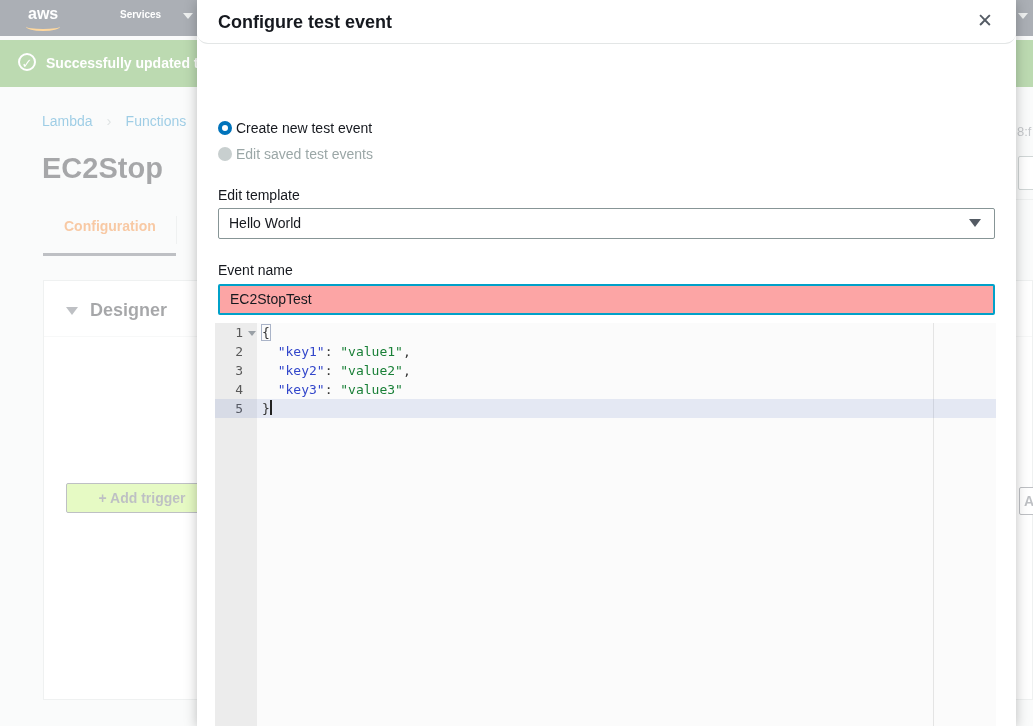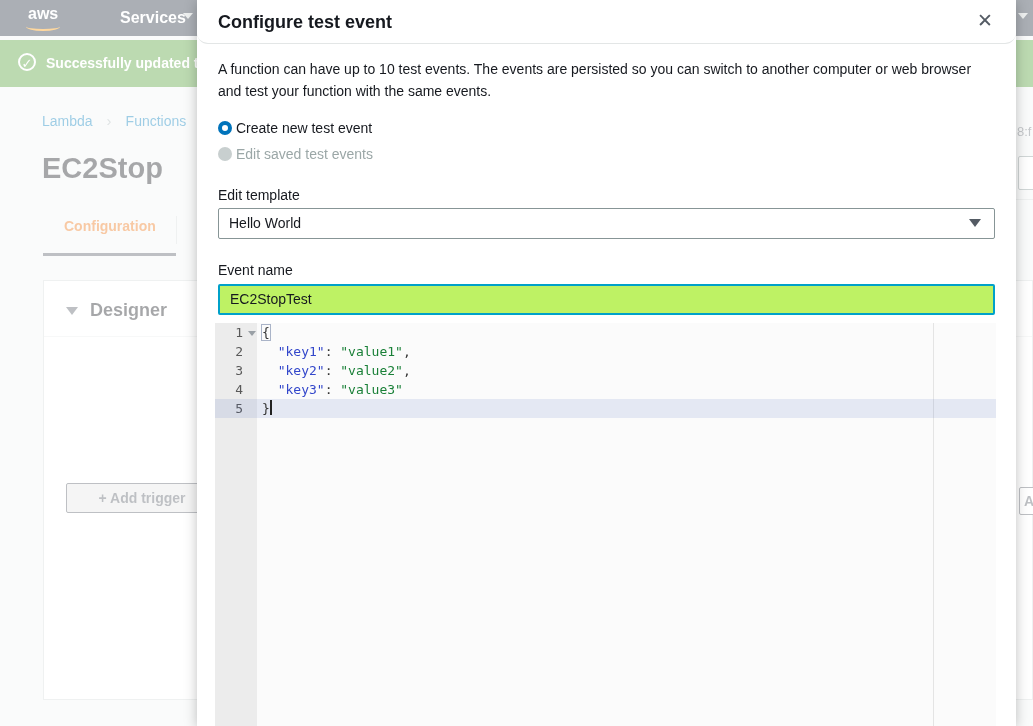--- a/index.html
+++ b/index.html
@@ -5,21 +5,21 @@
   * { margin:0; padding:0; box-sizing:border-box; }
   html,body { width:1033px; height:726px; overflow:hidden; }
   body { font-family:"Liberation Sans", sans-serif; color:#16191f; background:#f2f3f3; }
   #stage { position:relative; width:1033px; height:726px; overflow:hidden; background:#f2f3f3;padding-left:8px; }
 
   
   .backdrop { position:absolute; inset:0; }
   .topnav { position:absolute; left:0; top:0; width:1033px; height:36px; background:#232f3e; }
   .aws-logo { position:absolute; left:28px; top:6px; color:#fff; font-weight:bold; font-size:16px; line-height:16px; }
   .aws-swoosh { position:absolute; left:26px; top:22px; width:34px; height:9px; border-bottom:2px solid #ff9900; border-radius:50%; }
-  .nav-services { position:absolute; left:120px; top:9px; color:#ffffff; font-size:16px; font-weight:bold; }
+  .nav-services { position:absolute; left:120px; top:9px; color:#ffffff; font-size:10px; font-weight:bold; }
   .nav-chevron { position:absolute; left:183px; top:13px; width:0; height:0; border-left:5px solid transparent; border-right:5px solid transparent; border-top:6px solid #d5dbdb; }
   .nav-chevron-right { position:absolute; left:1018px; top:13px; width:0; height:0; border-left:5px solid transparent; border-right:5px solid transparent; border-top:6px solid #d5dbdb; }
 
   .flashbar { position:absolute; left:0; top:40px; width:1033px; height:47px; background:#4f9e34; }
   .flash-icon { position:absolute; left:18px; top:13px; width:18px; height:18px; border:2px solid #fff; border-radius:50%; color:#fff; font-size:13px; line-height:17px; text-align:center; }
   .flash-text { position:absolute; left:46px; top:15px; color:#fff; font-size:14px; font-weight:bold; white-space:nowrap; }
 
   .breadcrumb { position:absolute; left:42px; top:112px; font-size:14px; display:flex; gap:14px; align-items:center;text-align:center; }
   .crumb { color:#007dbc; }
   .crumb-sep { color:#aab7b8; font-size:15px; }
@@ -31,21 +31,21 @@
 
   .tab { position:absolute; left:64px; top:218px; font-size:14px; font-weight:bold; color:#ec7211; }
   .tab-underline { position:absolute; left:43px; top:253px; width:133px; height:3px; background:#545b64; }
   .tab-sep { position:absolute; left:176px; top:216px; width:1px; height:28px; background:#d5dbdb; }
 
   .designer-card { position:absolute; left:43px; top:280px; width:990px; height:420px; background:#ffffff; border:1px solid #d5dbdb; }
   .designer-head { position:absolute; left:20px; top:19px; font-size:18px; font-weight:bold; color:#16191f; }
   .designer-tri { position:absolute; left:22px; top:26px; width:0; height:0; border-left:6px solid transparent; border-right:6px solid transparent; border-top:8px solid #545b64; }
   .designer-title-text { margin-left:26px; }
   .designer-divider { position:absolute; left:0; top:55px; width:100%; height:1px; background:#eaeded; }
-  .add-trigger-btn { position:absolute; left:22px; top:202px; width:152px; height:30px; border:1px solid #545b64; border-radius:2px; background:#e5e5e5; color:#545b64; font-size:14px; font-weight:bold; text-align:center; line-height:28px; }
+  .add-trigger-btn { position:absolute; left:22px; top:202px; width:152px; height:30px; border:1px solid #545b64; border-radius:2px; background:#bef264; color:#545b64; font-size:14px; font-weight:bold; text-align:center; line-height:28px; }
   .add-dest-btn { position:absolute; left:975px; top:206px; width:80px; height:28px; border:1px solid #545b64; border-radius:2px; background:#fff; color:#545b64; font-size:14px; font-weight:bold; line-height:26px; padding-left:4px; overflow:hidden; }
 
   .dim-overlay { position:absolute; inset:0; background:rgba(255,255,255,0.62); z-index:5; }
 
   
   .modal { position:absolute; left:197px; top:0; width:819px; height:726px; background:#ffffff; z-index:10; box-shadow:0 2px 12px rgba(0,0,0,0.25); }
   .modal-header { position:absolute; left:0; top:0; width:100%; height:44px; border-bottom:1px solid #e3e6e6; background:#fff;border-radius:11px; }
   .modal-title { position:absolute; left:21px; top:0; line-height:44px; font-size:18px; font-weight:bold; color:#16191f; }
   .modal-close { position:absolute; right:18px; top:8px; width:26px; height:26px; font-size:19px; line-height:26px; text-align:center; color:#545b64; cursor:pointer; }
 
@@ -59,21 +59,21 @@
   .radio-dot.disabled { background:#c8cfcf; border:none; }
   .radio-label.disabled { color:#9ba7a7; }
 
   .field-label { position:absolute; left:21px; font-size:14px; color:#16191f; }
   .label-template { top:187px; }
   .label-name { top:262px; }
 
   .select-box { position:absolute; left:21px; top:208px; width:777px; height:31px; border:1px solid #879596; border-radius:2px; background:#fff; font-size:14px; line-height:29px; padding-left:10px; color:#16191f; }
   .select-arrow { position:absolute; right:13px; top:10px; width:0; height:0; border-left:6px solid transparent; border-right:6px solid transparent; border-top:8px solid #545b64; }
 
-  .name-input { position:absolute; left:21px; top:284px; width:777px; height:31px; border:2px solid #00a1c9; border-radius:2px; background:#bef264; font-size:14px; line-height:27px; padding-left:10px; color:#16191f; font-family:"Liberation Sans", sans-serif; }
+  .name-input { position:absolute; left:21px; top:284px; width:777px; height:31px; border:2px solid #00a1c9; border-radius:2px; background:#fca5a5; font-size:14px; line-height:27px; padding-left:10px; color:#16191f; font-family:"Liberation Sans", sans-serif; }
 
   
   .editor { position:absolute; left:18px; top:323px; width:781px; bottom:0; background:#fbfbfb; font-family:"DejaVu Sans Mono", monospace; font-size:13px; }
   .gutter { position:absolute; left:0; top:0; bottom:0; width:42px; background:#ececec; z-index:1; }
   .gutter-num { position:absolute; width:42px; height:19px; line-height:19px; text-align:right; padding-right:14px; color:#595959; }
   .fold-arrow { position:absolute; left:33px; top:8px; width:0; height:0; border-left:4px solid transparent; border-right:4px solid transparent; border-top:5px solid #9aa0a6; }
   .print-margin { position:absolute; left:718px; top:0; bottom:0; width:1px; background:#e4e4e4; z-index:0; }
   .active-line { position:absolute; left:0; right:0; height:19px; background:rgba(80,110,190,0.13); z-index:2; }
   .code-line { position:absolute; left:42px; right:0; height:19px; line-height:19px; padding-left:5px; white-space:pre; z-index:3; color:#333; }
   .tok-key { color:#3347cb; }
@@ -127,21 +127,20 @@
   </div>
 
   <div class="dim-overlay"></div>
 
   <div class="modal">
     <div class="modal-header">
       <div class="modal-title">Configure test event</div>
       <div class="modal-close">✕</div>
     </div>
 
-    <div class="modal-desc">A function can have up to 10 test events. The events are persisted so you can switch to another computer or web browser and test your function with the same events.</div>
 
     <div class="radio-row create">
       <span class="radio-dot selected"></span>
       <span class="radio-label">Create new test event</span>
     </div>
     <div class="radio-row edit">
       <span class="radio-dot disabled"></span>
       <span class="radio-label disabled">Edit saved test events</span>
     </div>
 

